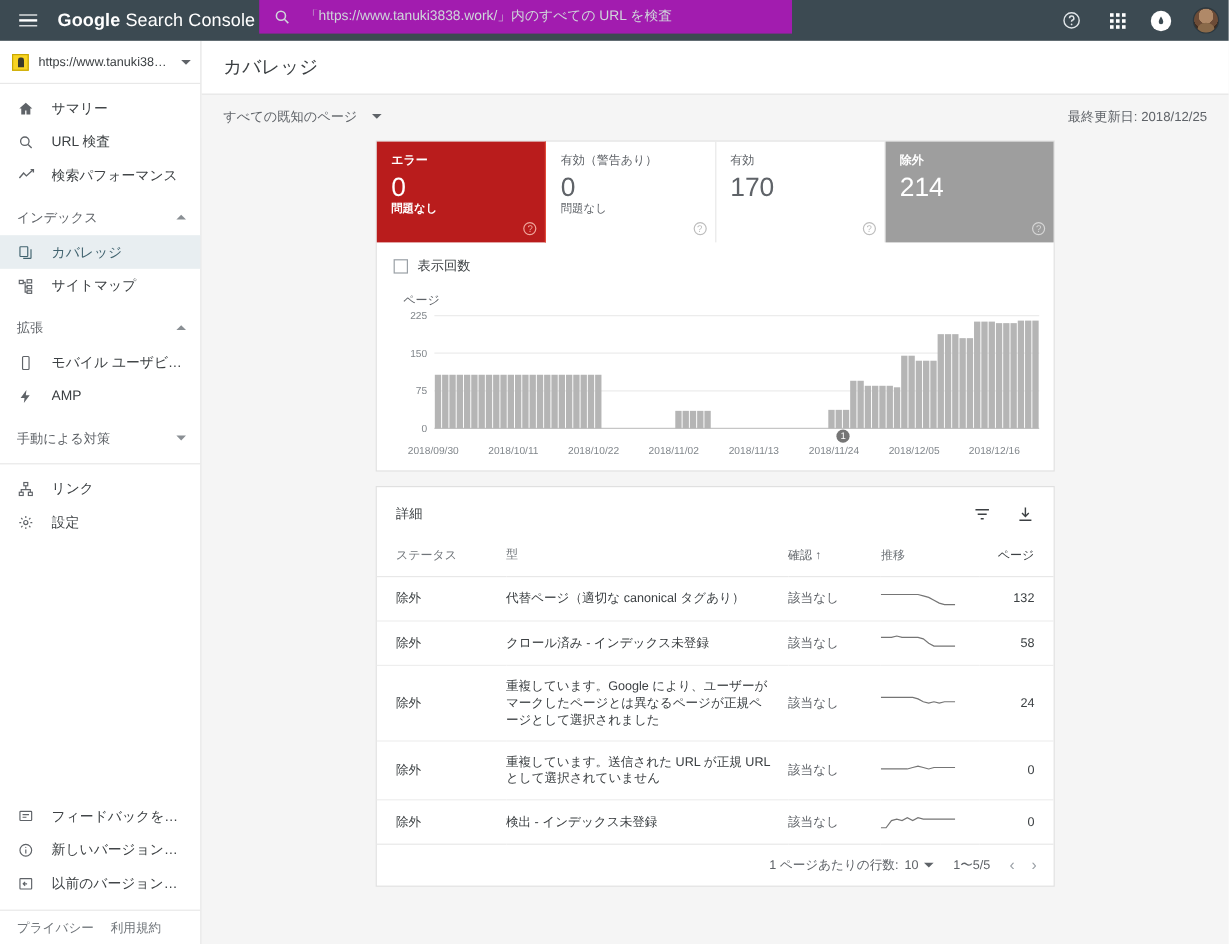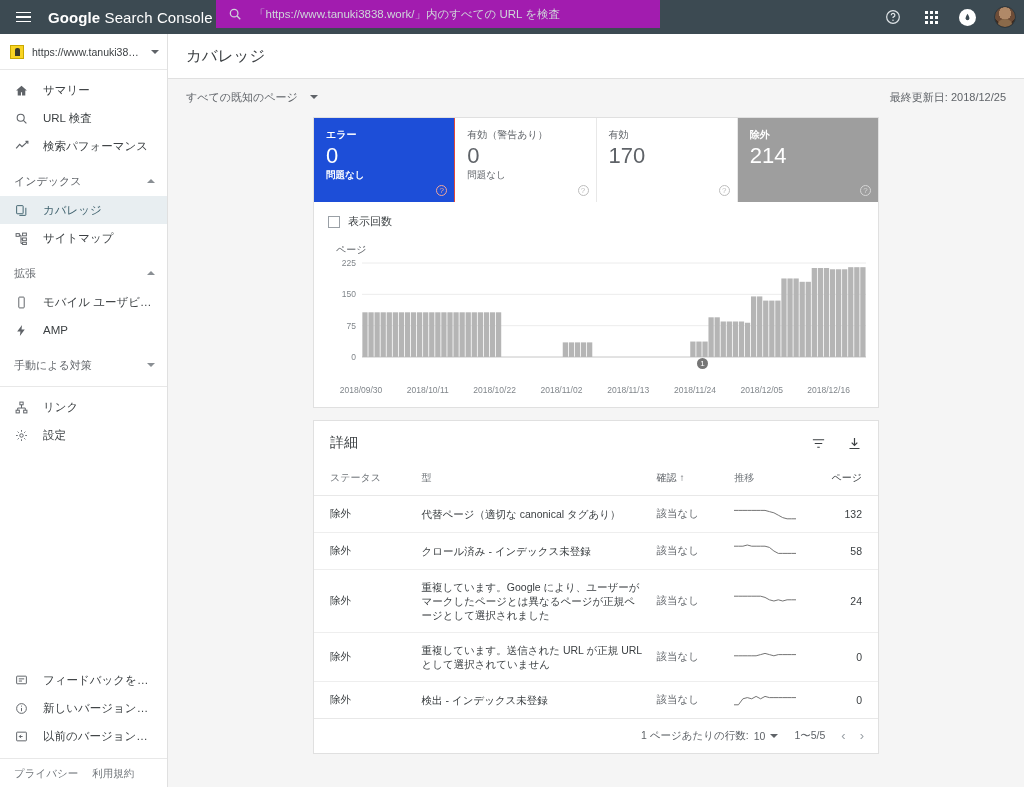--- a/index.html
+++ b/index.html
@@ -141,21 +141,21 @@
   .panel-chart { margin-top: 2px; }
   .status-cards { display: flex; height: 84px; }
   .scard {
     flex: 1; position: relative; padding: 11px 10px 0 12px;
     border-right: 1px solid #e8e8e8; cursor: pointer;
   }
   .scard:last-child { border-right: 0; }
   .scard .lbl { font-size: 10px; line-height: 12px; }
   .scard .num { font-size: 22px; line-height: 26px; font-weight: 300; margin-top: 2px; }
   .scard .sub { font-size: 9.5px; line-height: 12px; }
-  .scard.red { background: #1d4ed8; border-right-color: #e04a3a; }
+  .scard.red { background: #b91c1c; border-right-color: #e04a3a; }
   .scard.red .lbl, .scard.red .num, .scard.red .sub { color: #fff; }
   .scard.red .lbl { font-weight: 700; }
   .scard.red .sub { font-weight: 700; }
   .scard.plain .lbl { color: #5f6368; }
   .scard.plain .num { color: #5f6368; }
   .scard.plain .sub { color: #5f6368; }
   .scard.gray { background: #9e9e9e; border-right-color: #9e9e9e; }
   .scard.gray .lbl, .scard.gray .num { color: #fff; }
   .scard.gray .lbl { font-weight: 700; }
   .help-dot {
@@ -170,39 +170,39 @@
   .chart-box { padding: 12px 14px 8px 14px; }
   .chk-row { display: flex; align-items: center; gap: 8px; cursor: pointer; }
   .chk {
     width: 12px; height: 12px; border: 1.5px solid #9aa0a6; background: #fff; flex: none;
   }
   .chk-label { font-size: 11px; color: #3c4043; }
   .axis-title { font-size: 10px; color: #5f6368; margin: 14px 0 2px 8px; }
   .chart-area { position: relative; height: 108px; margin-left: 4px; }
   .chart-svg { display: block; }
   .xlabels {
-    display: flex; margin-top: 18px; padding-left: 30px; position: relative; height: 14px;
+    display: flex; margin-top: 3px; padding-left: 30px; position: relative; height: 14px;
   }
   .xlabels span {
     position: absolute; font-size: 8.5px; color: #80868b; transform: translateX(-50%);
     white-space: nowrap;
   }
   .marker-dot {
     position: absolute; width: 11px; height: 11px; border-radius: 50%;
     background: #757575; color: #fff; font-size: 8px; line-height: 11px;
     text-align: center; cursor: pointer;
   }
 
   
   .panel-table { margin-top: 12px; }
   .table-head {
     height: 44px; display: flex; align-items: center; justify-content: space-between;
     padding: 0 16px;
   }
-  .table-title { font-size: 14px; color: #3c4043; }
+  .table-title { font-size: 11px; color: #3c4043; }
   .table-actions { display: flex; gap: 20px; }
   .tbl-icon { width: 16px; height: 16px; cursor: pointer; display:flex; align-items:center; justify-content:center; }
   table { width: 100%; border-collapse: collapse; }
   thead th {
     font-size: 10px; color: #70757a; font-weight: 400; text-align: left;
     padding: 6px 0 10px 0; border-bottom: 1px solid #e8e8e8;
   }
   thead th.num, tbody td.num { text-align: right; }
   tbody td {
     font-size: 10.5px; color: #3c4043; padding: 10px 0;

